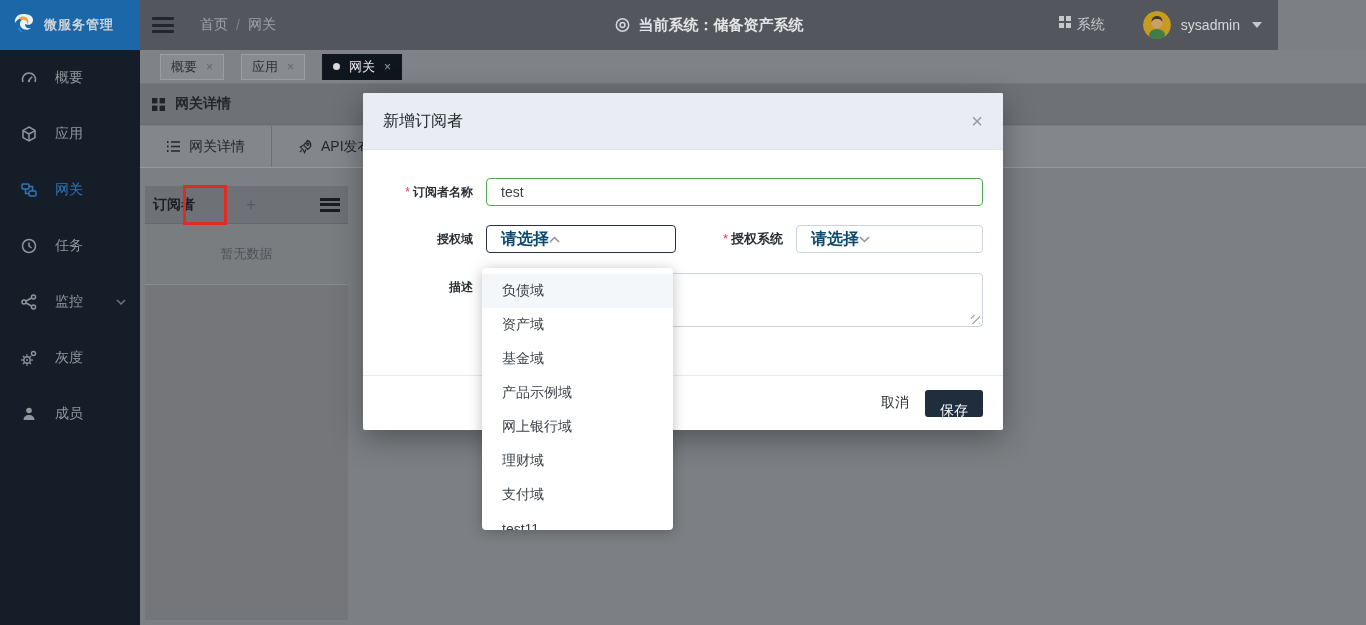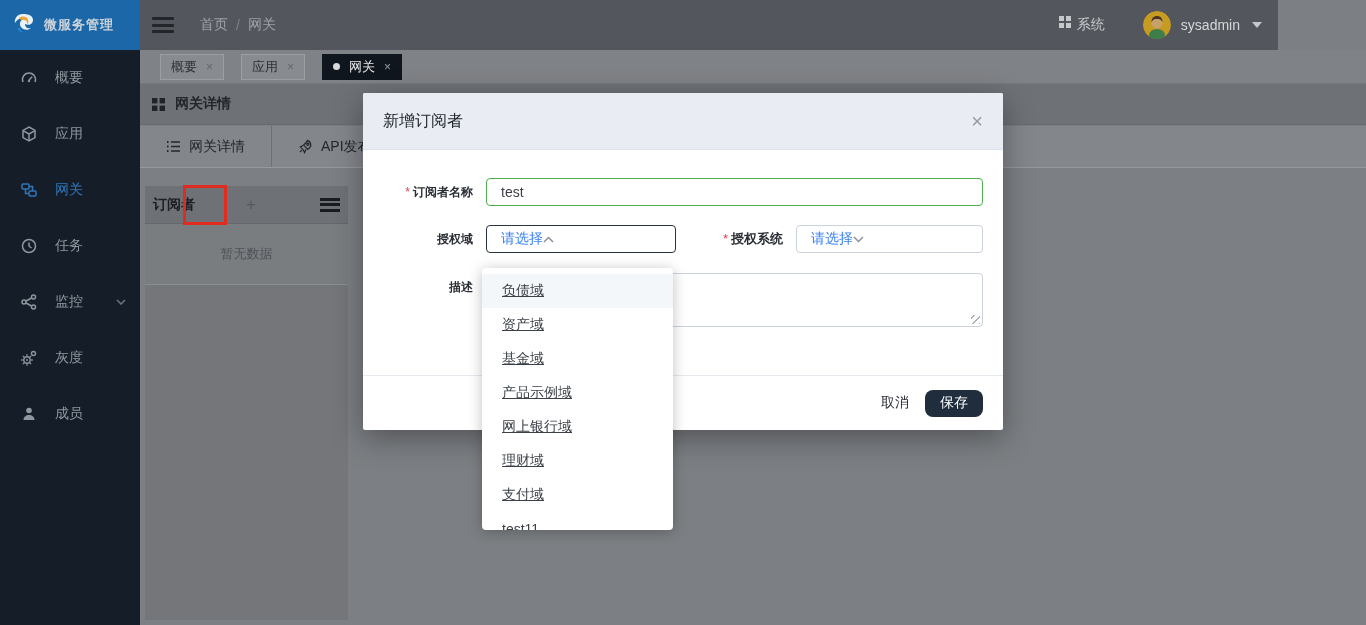--- a/index.html
+++ b/index.html
@@ -67,34 +67,34 @@
   .mrow.r1 { margin-top:28px; }
   .mrow.r2 { margin-top:19px; }
   .mrow.r3 { margin-top:20px; align-items:flex-start; }
   .mlabel { width:90px; text-align:right; margin-right:13px; color:#2a2e35; font-weight:bold; font-size:12px; flex:0 0 auto; white-space:nowrap; }
   .req { color:#e3434a; margin-right:3px; font-weight:normal; }
   .mrow.r3 .mlabel { margin-top:6px; }
   .txt-input { flex:1; height:28px; border:1px solid #4cb050; border-radius:4px; padding:0 14px; font-size:14px; color:#3a3e45; outline:none; font-family:inherit; }
   .sel { height:28px; border-radius:4px; display:flex; align-items:center; padding:0 10px 0 14px; cursor:pointer; background:#fff; }
   .sel-domain { width:190px; border:1px solid #2a3441; }
   .sel-system { flex:1; border:1px solid #ccd3dc; }
-  .sel-placeholder { color:#3b82f6; font-size:14px; }
+  .sel-placeholder { color:#0c4a6e; font-size:16px;font-weight:bold; }
   .sel svg { margin-left:auto; color:#8b929c; }
   .mlabel2 { width:95px; text-align:right; margin:0 13px 0 12px; color:#2a2e35; font-weight:bold; font-size:13px; flex:0 0 auto; white-space:nowrap; }
   .txt-area { flex:1; height:54px; border:1px solid #ccd3dc; border-radius:4px; padding:6px 14px; font-size:14px; color:#3a3e45; resize:none; outline:none; position:relative; font-family:inherit; }
   .ta-wrap { flex:1; position:relative; display:flex; }
   .ta-resize { position:absolute; right:3px; bottom:3px; width:9px; height:9px; background:repeating-linear-gradient(135deg,transparent 0 2px,#aab1b9 2px 3px,transparent 3px 5px); pointer-events:none; }
   .modal-footer { position:absolute; left:0; bottom:0; width:100%; height:55px; border-top:1px solid #e6e9ed; display:flex; align-items:center; justify-content:flex-end; padding:0 20px; gap:16px; }
   .btn-cancel { background:none; border:none; color:#2a2e35; font-size:14px; cursor:pointer; font-family:inherit; }
-  .btn-save { background:#1f2d3d; color:#ffffff; border:none; border-radius:8px; height:27px; padding:4px 15px; font-size:14px; cursor:pointer; font-family:inherit; }
+  .btn-save { background:#1f2d3d; color:#ffffff; border:none; border-radius:3px; height:27px; padding:12px 15px; font-size:14px; cursor:pointer; font-family:inherit; }
 
   
   .dropdown { position:absolute; left:482px; top:268px; width:191px; height:262px; background:#ffffff; border-radius:4px; box-shadow:0 2px 14px rgba(0,0,0,0.25); z-index:20; overflow:hidden; padding-top:6px; }
   .dropdown::before { content:""; position:absolute; top:-6px; left:50px; width:0; height:0; border-left:7px solid transparent; border-right:7px solid transparent; border-bottom:7px solid #fff; }
-  .dd-option { height:34px; display:flex; align-items:center; padding-left:20px; color:#3c4148; font-size:14px; cursor:pointer;text-decoration:underline; }
+  .dd-option { height:34px; display:flex; align-items:center; padding-left:20px; color:#3c4148; font-size:14px; cursor:pointer; }
   .dd-option.hover { background:#f4f7fa; }
 
   .icon { display:inline-flex; }
   .grid-icon { color:#c6c8cb; }
   .pagehead .grid-icon { color:#1f242b; }
 </style>
 </head>
 <body>
 
 <div class="app">
@@ -189,20 +189,29 @@
   <div class="topbar">
     <div class="hamburger">
         <span></span>
         <span></span>
         <span></span>
       </div>
     <div class="breadcrumb">
       <span>首页</span>
       <span class="sep">/</span>
       <span>网关</span>
+    </div>
+    <div class="current-system">
+      <span class="icon">
+        <svg width="16" height="16" viewBox="0 0 16 16" fill="none" stroke="#d3d5d8" stroke-width="1.5">
+          <circle cx="8" cy="8" r="6.2"></circle>
+            <circle cx="8" cy="8" r="2.4"></circle>
+        </svg>
+      </span>
+      <span>当前系统：储备资产系统</span>
     </div>
     <div class="topbar-right">
       <div class="system-switch">
         <span class="icon grid-icon">
           <svg width="12" height="12" viewBox="0 0 12 12" fill="currentColor">
               <rect width="5" height="5"></rect>
               <rect x="7" width="5" height="5"></rect>
               <rect y="7" width="5" height="5"></rect>
               <rect x="7" y="7" width="5" height="5"></rect>
             </svg>

